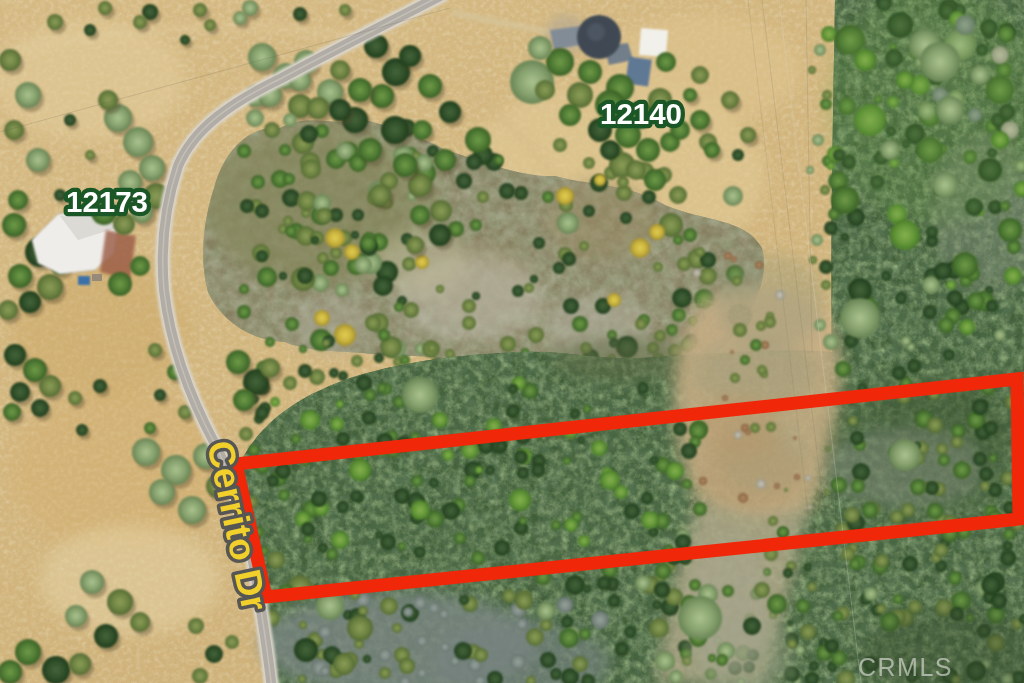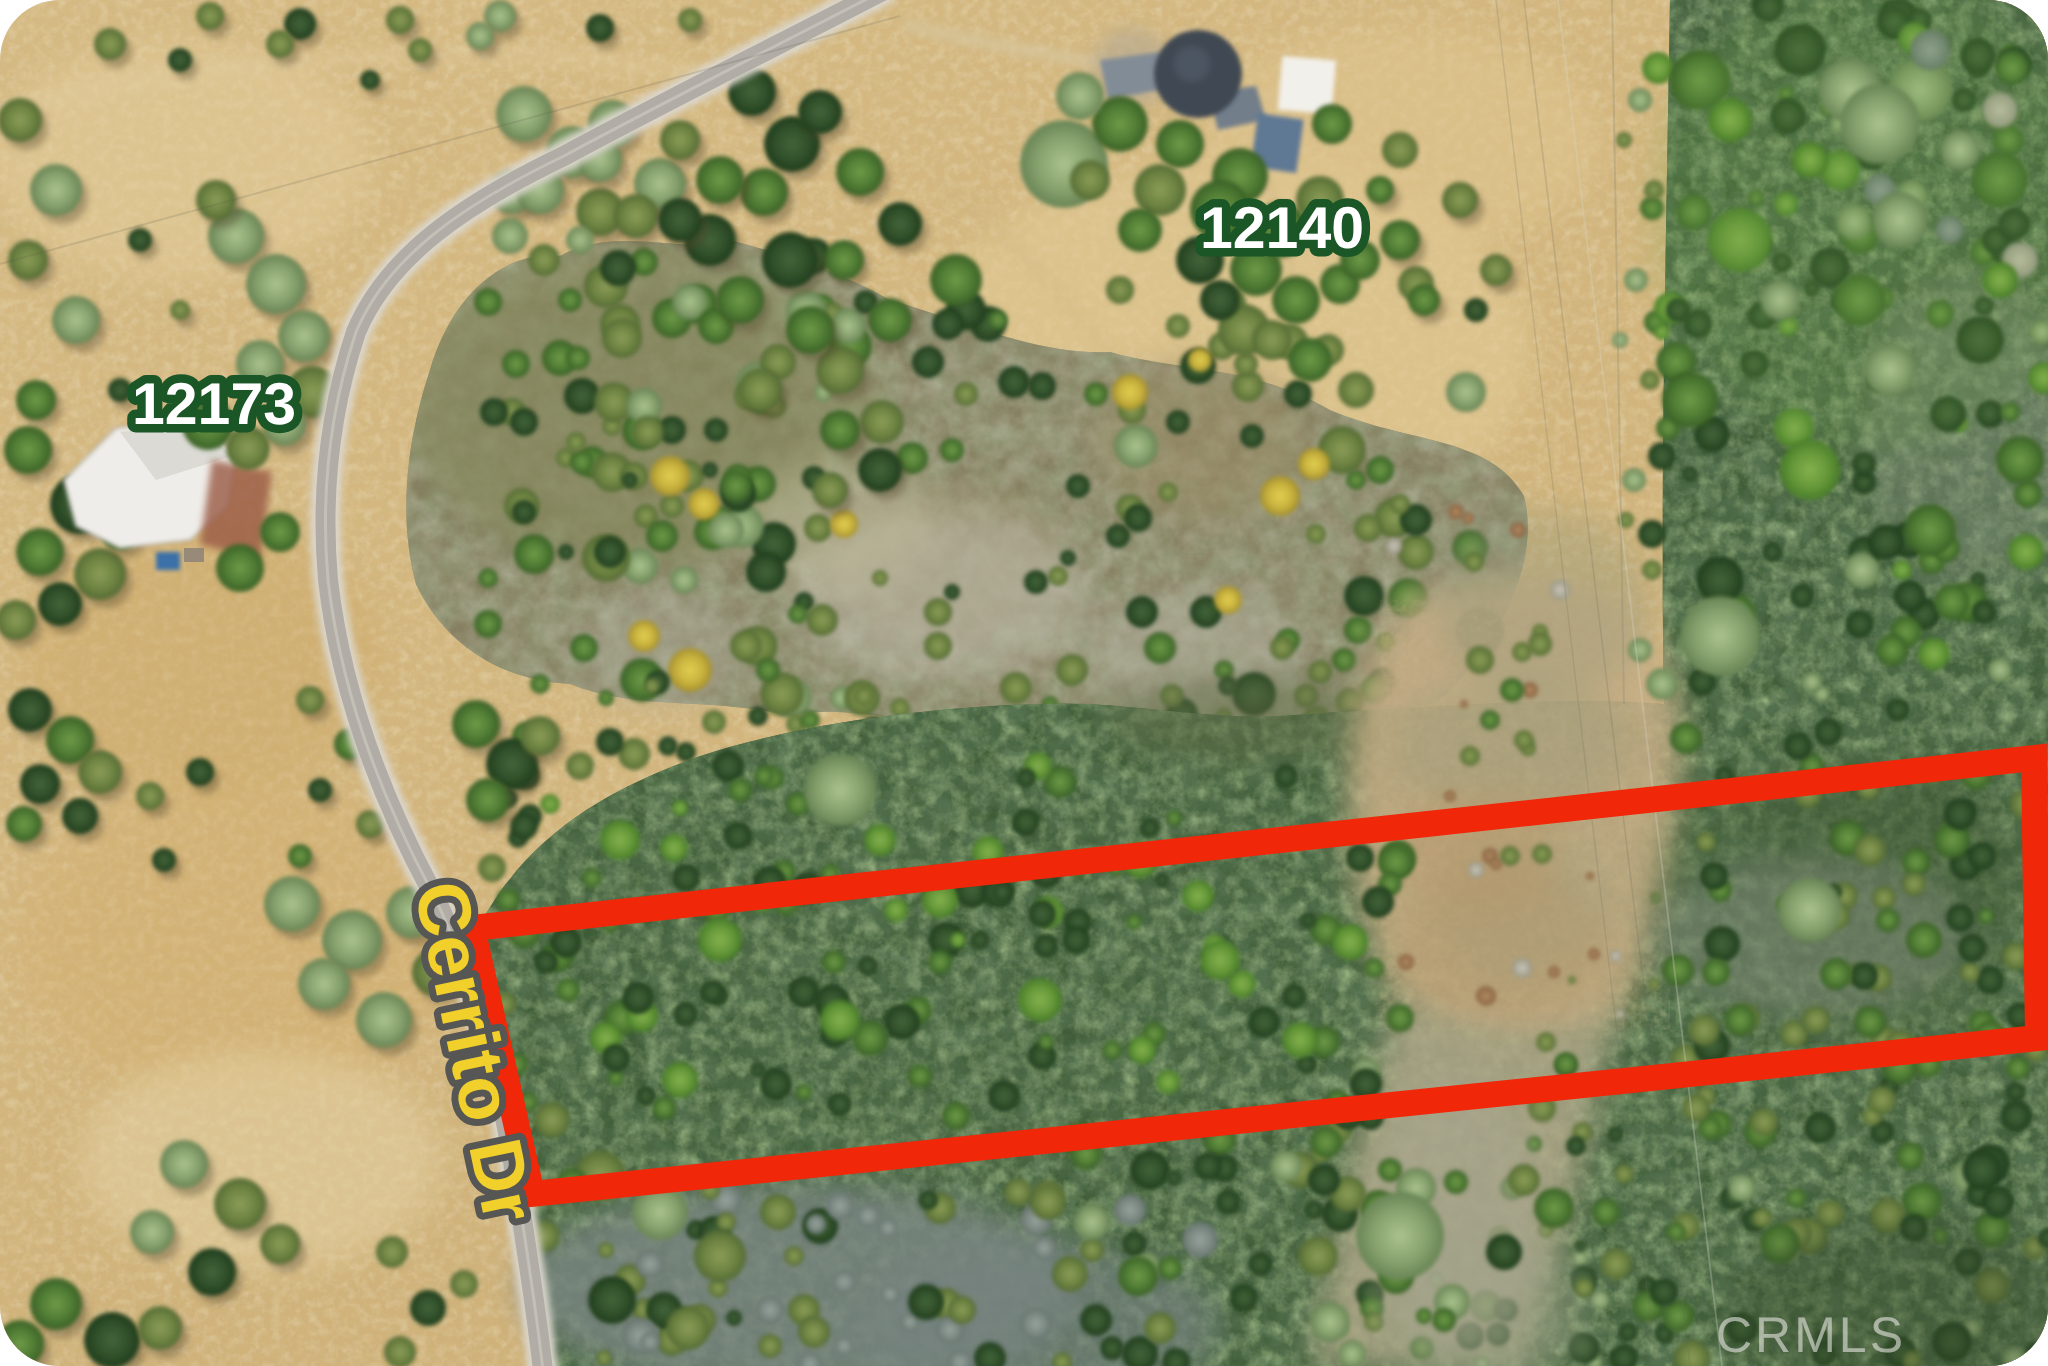--- a/index.html
+++ b/index.html
@@ -1,15 +1,15 @@
 <!DOCTYPE html>
 <html><head><meta charset="utf-8">
 <style>
 html,body{margin:0;padding:0;background:#fff;}
-#scene{width:1024px;height:683px;overflow:hidden;position:relative;font-family:"Liberation Sans",sans-serif;border-radius:30px;}
+#scene{width:1024px;height:683px;overflow:hidden;position:relative;font-family:"Liberation Sans",sans-serif;}
 svg{display:block;}
 </style></head><body>
 <div id="scene">
 <svg width="1024" height="683" viewBox="0 0 1024 683">
 <defs>
 <filter id="b1" x="-60%" y="-60%" width="220%" height="220%">
           <feGaussianBlur stdDeviation="1.1"></feGaussianBlur>
         </filter>
 <filter id="b2" x="-60%" y="-60%" width="220%" height="220%">
           <feGaussianBlur stdDeviation="1.8"></feGaussianBlur>

